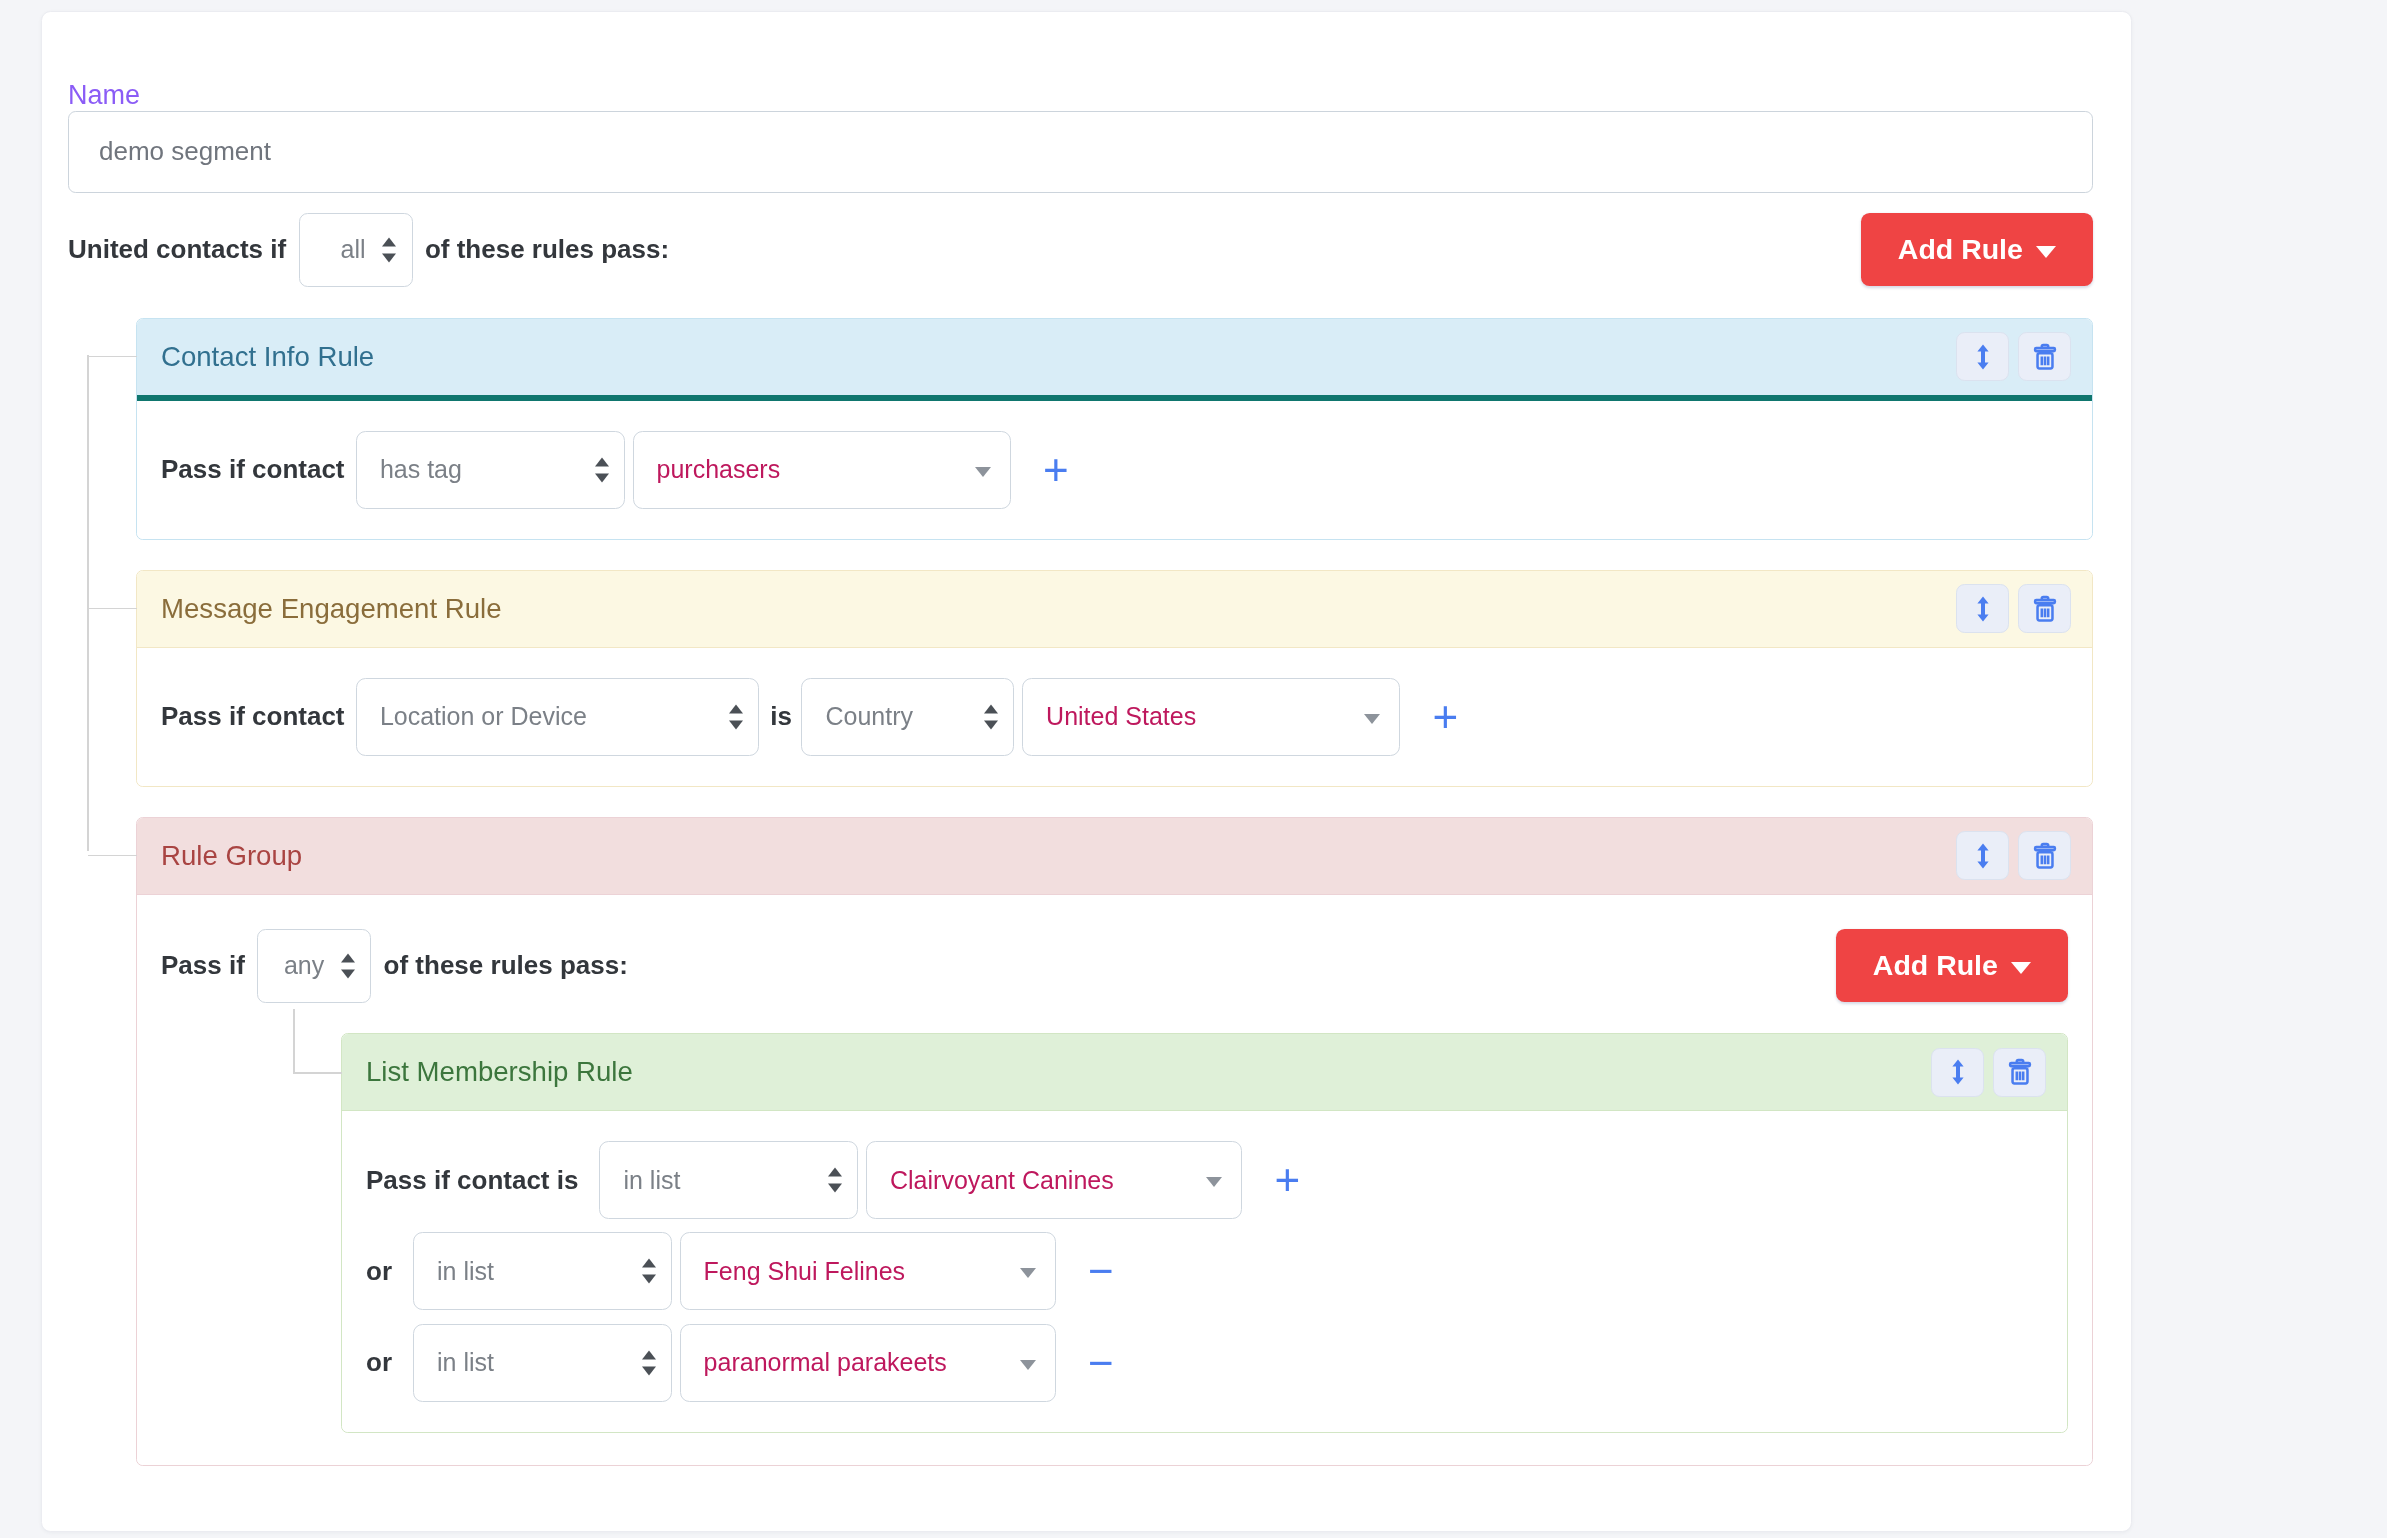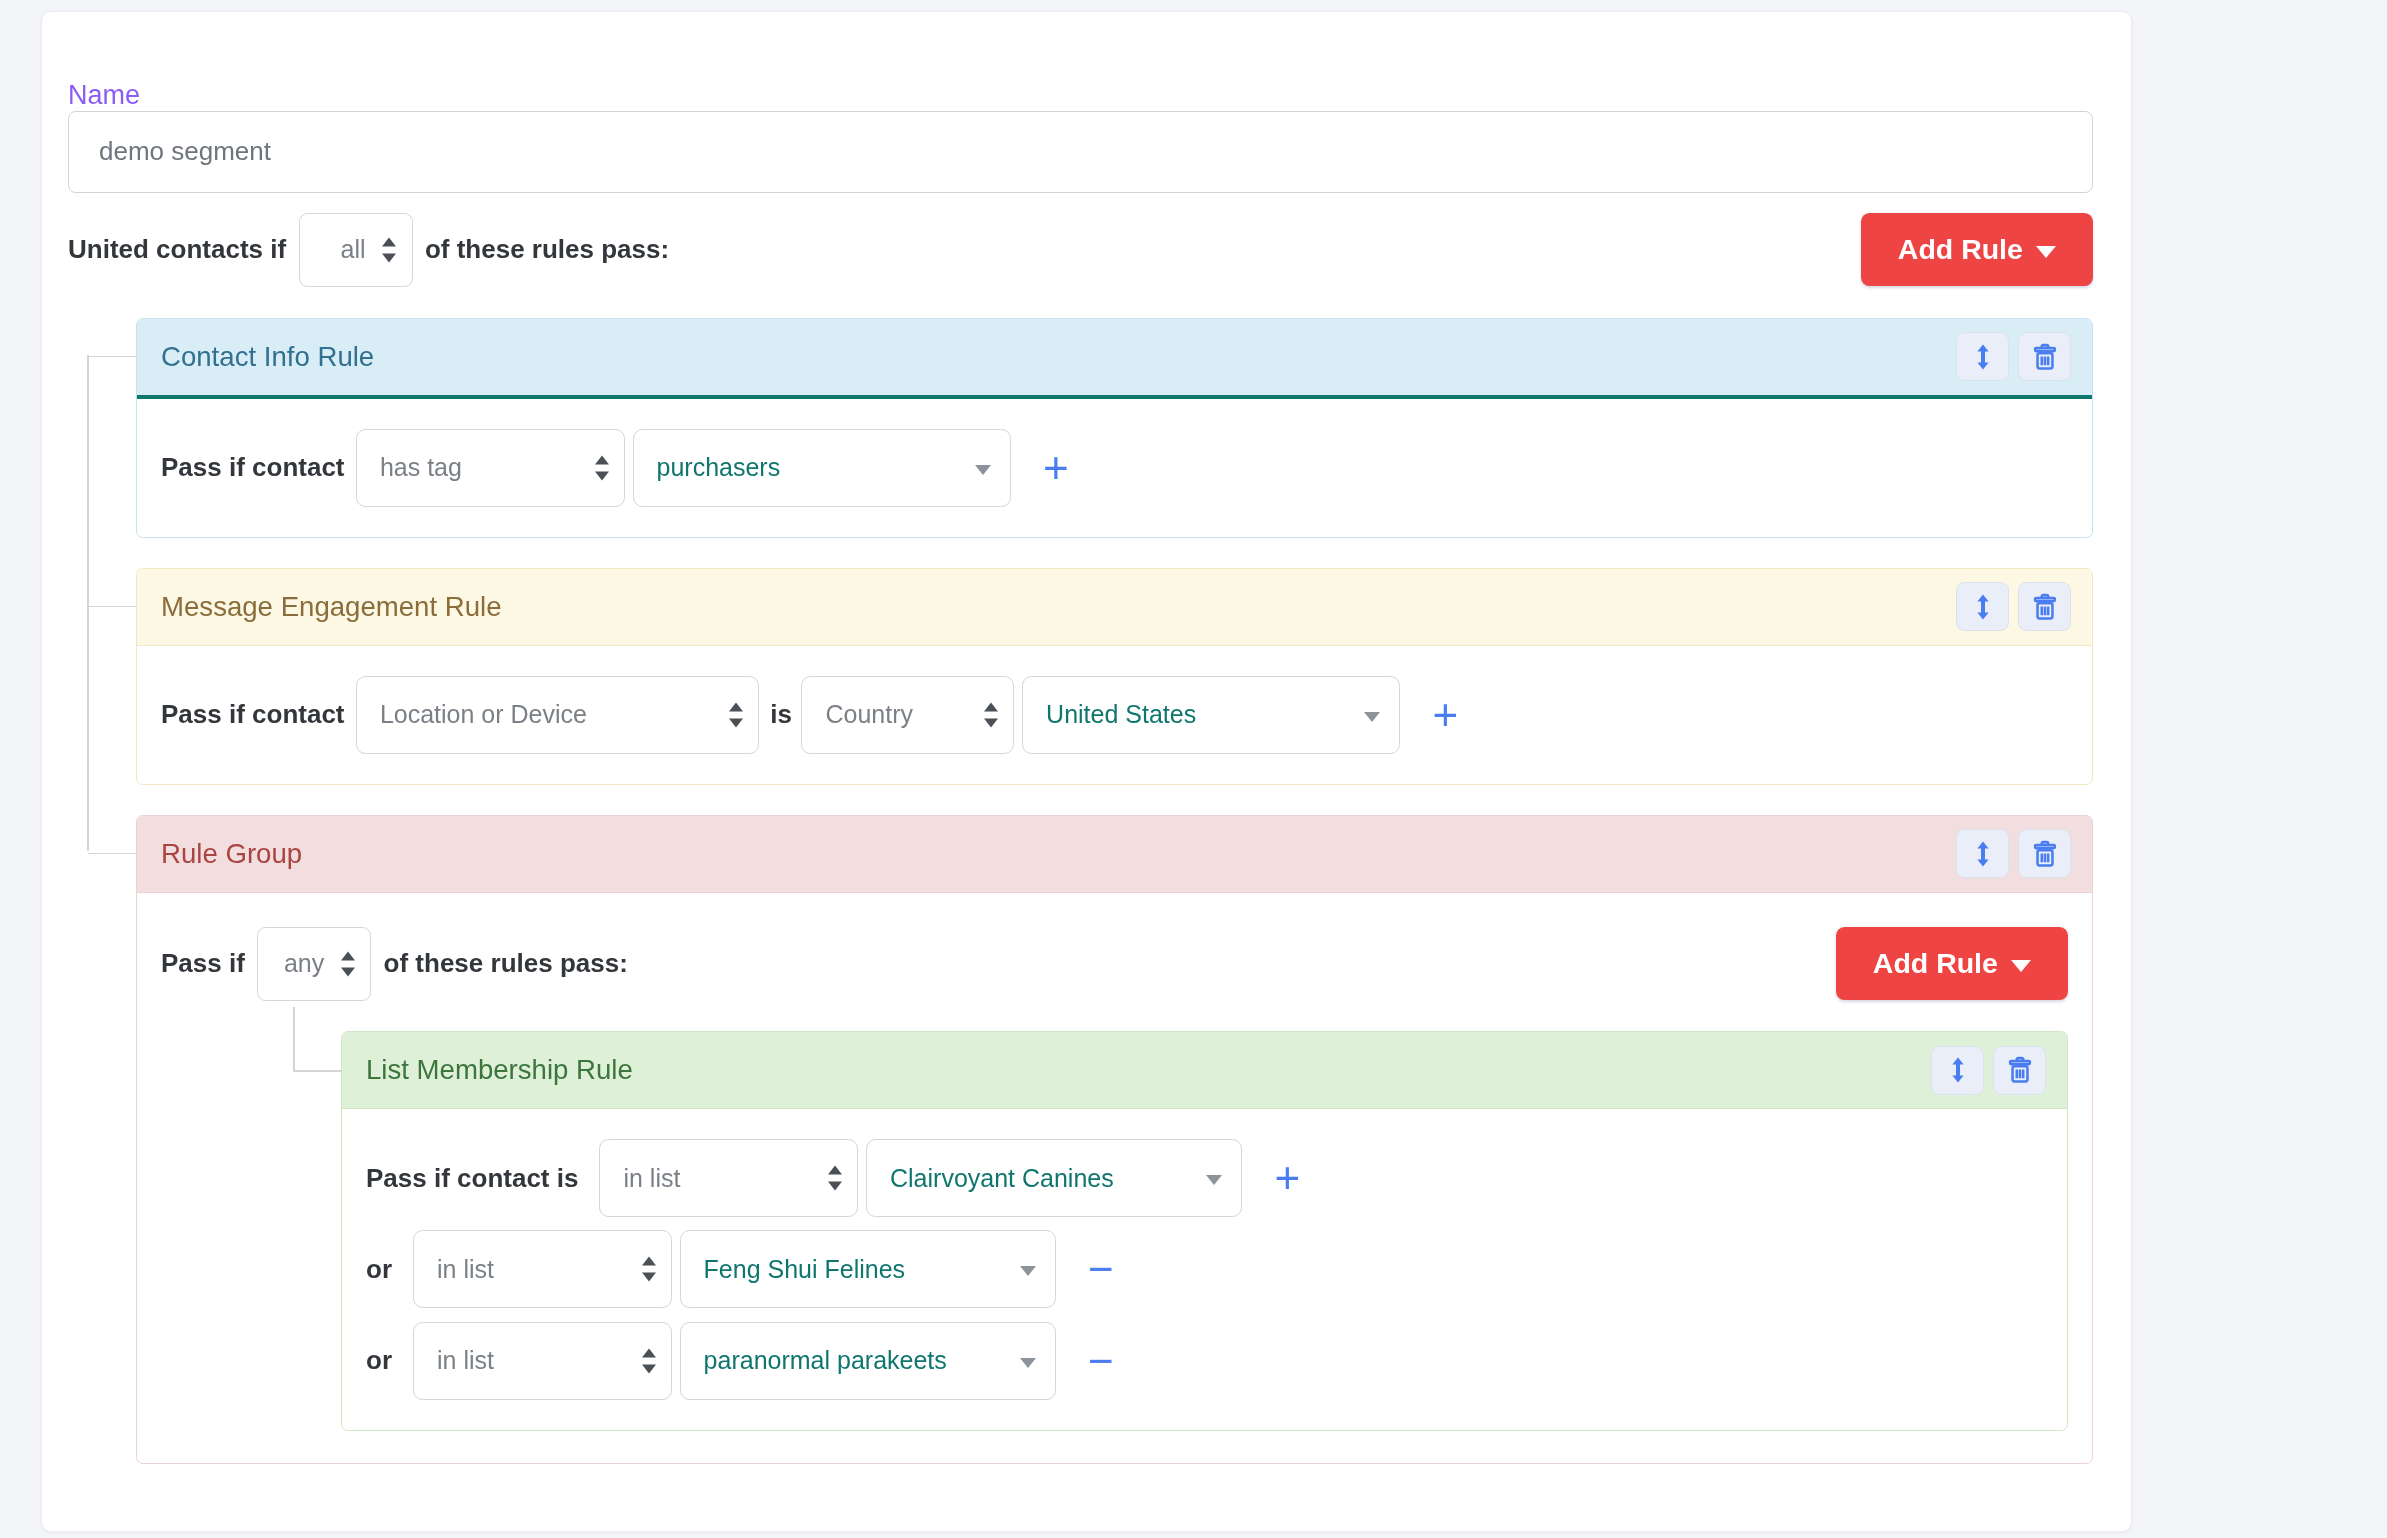--- a/index.html
+++ b/index.html
@@ -29,21 +29,21 @@
   }
   .match-row{display:flex;align-items:center;margin-top:20px;height:74px;}
   .lbl{font-size:26px;font-weight:700;color:#33373c;white-space:nowrap;}
   .sel{
     position:relative;display:flex;align-items:center;
     height:78px;box-sizing:border-box;background:#fff;
     border:1.9px solid #cfd7df;border-radius:9.5px;
     padding:0 46px 0 23px;font-size:25px;white-space:nowrap;
   }
   .sel.gray{color:#7b8087;}
-  .sel.dark{color:#0f766e;}
+  .sel.dark{color:#be185d;}
   .sel-sm{height:74px;border-radius:8.6px;justify-content:flex-end;}
   .w120{width:114px;} .w283{width:269px;} .w397{width:378px;}
   .w424{width:403px;} .w224{width:213px;} .w272{width:259px;} .w395{width:376px;}
   .spin{position:absolute;right:14.3px;top:50%;transform:translateY(-50%);width:15px;height:27px;}
   .spin::before,.spin::after{content:"";position:absolute;left:0;width:0;height:0;
     border-left:7.6px solid transparent;border-right:7.6px solid transparent;}
   .spin::before{top:1px;border-bottom:9.5px solid #4b5056;}
   .spin::after{bottom:1px;border-top:9.5px solid #4b5056;}
   .caret{position:absolute;right:19px;top:50%;transform:translateY(-30%);width:0;height:0;
     border-left:8.6px solid transparent;border-right:8.6px solid transparent;border-top:10.5px solid #8d939b;}
@@ -60,21 +60,21 @@
     border-left:10.5px solid transparent;border-right:10.5px solid transparent;border-top:12.4px solid #ffffff;}
   .rules-tree{position:relative;margin-top:31px;padding-left:68px;}
   .tree-vline{position:absolute;left:19px;top:37px;width:1.9px;height:496px;background:#d4d4d4;}
   .rule-card{position:relative;border-radius:6.7px;margin-bottom:30px;background:#fff;box-sizing:border-box;}
   .rule-card::before{content:"";position:absolute;left:-49px;top:37px;width:49px;height:1.9px;background:#d4d4d4;}
   .rule-card.info{border:1px solid #c6e3f1;}
   .rule-card.warning{border:1px solid #f2e7c5;}
   .rule-card.danger{border:1px solid #ecd2d6;}
   .rule-card.success{border:1px solid #d2e6c4;}
   .rule-header{height:76px;display:flex;align-items:center;padding:0 21px 0 24px;border-radius:5.7px 5.7px 0 0;}
-  .info .rule-header{background:#d9edf7;border-bottom:4px solid #0f766e;}
+  .info .rule-header{background:#d9edf7;border-bottom:6px solid #0f766e;}
   .warning .rule-header{background:#fcf8e3;border-bottom:1px solid #f2e7c5;}
   .danger .rule-header{background:#f2dede;border-bottom:1px solid #ecd2d6;}
   .success .rule-header{background:#dff0d8;border-bottom:1px solid #d2e6c4;}
   .rule-title{font-size:27.6px;font-weight:400;}
   .info .rule-title{color:#31708f;}
   .warning .rule-title{color:#8a6d3b;}
   .danger .rule-title{color:#a94442;}
   .success .rule-title{color:#3c763d;}
   .header-actions{margin-left:auto;display:flex;align-items:center;}
   .icon-btn{

